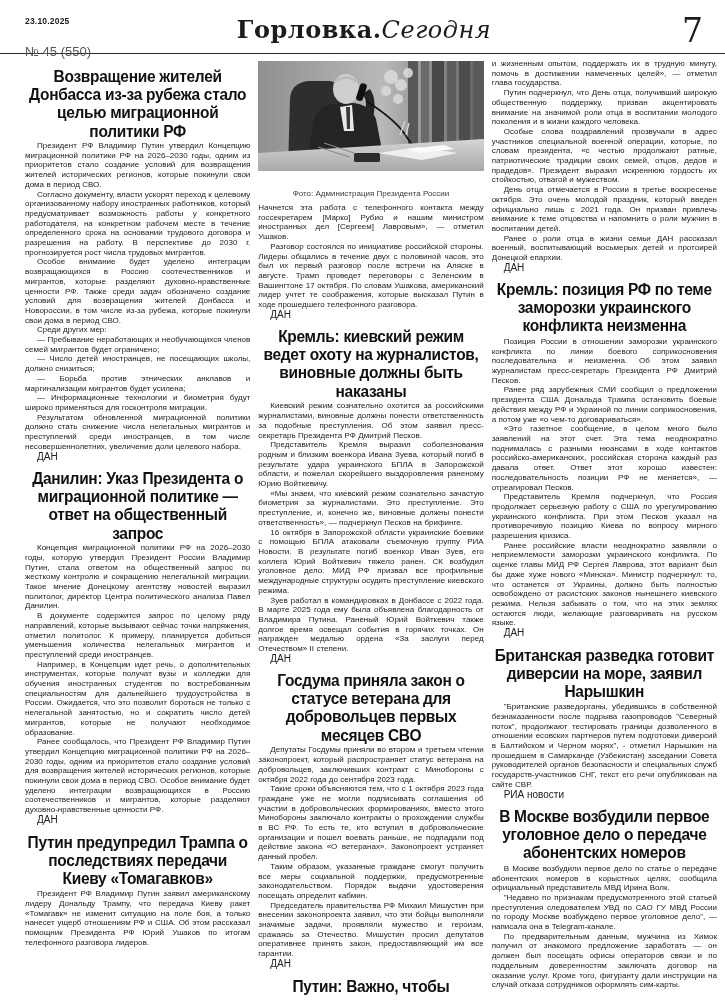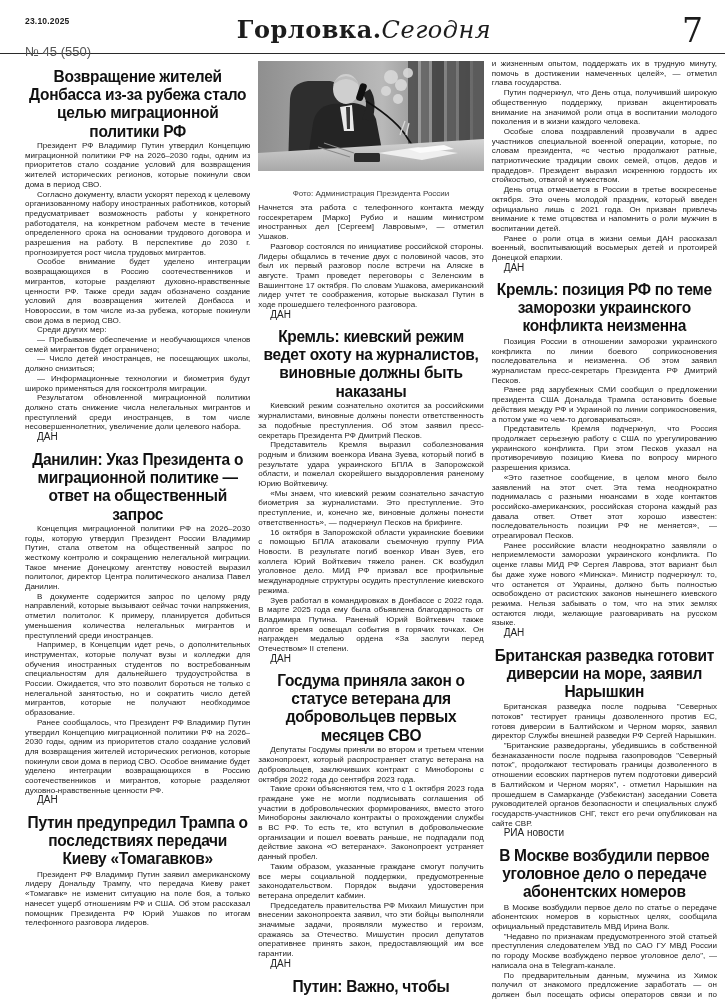--- a/index.html
+++ b/index.html
@@ -64,22 +64,23 @@
   </div>
 
   <div class="cols">
     <div class="col">
         <div class="article">
           <h2 class="headline">Возвращение жителей Донбасса из-за рубежа стало целью мигра­ционной политики РФ</h2>
           <p class="body">Президент РФ Владимир Путин утвердил Концепцию миграционной политики РФ на 2026–2030 годы, одним из приоритетов стало создание условий для возвращения жителей исторических регионов, которые покинули свои дома в период СВО.</p>
           <p class="body">Согласно документу, власти ускорят переход к целевому организованному набору иностранных работников, который предусматривает возможность работы у конкретного работодателя, на конкретном рабочем месте в течение определенного срока на основании трудового договора и разрешения на работу. В перспективе до 2030 г. прогнозируется рост числа трудовых мигрантов.</p>
           <p class="body">Особое внимание будет уделено интеграции возвращающихся в Россию соотечественников и мигрантов, которые разделяют духовно-нравственные ценности РФ. Также среди задач обозначено создание условий для возвращения жителей Донбасса и Новороссии, в том числе из-за рубежа, которые покинули свои дома в период СВО.</p>
           <p class="body">Среди других мер:</p>
-          <p class="body">— Пребывание обеспечение и необучающихся членов семей мигрантов будет ограничено;</p>
+          <p class="body">— Пребывание неработающих и необучающихся членов семей мигрантов будет ограничено;</p>
           <p class="body">— Число детей иностранцев, не посещающих школы, должно снизиться;</p>
+          <p class="body">— Борьба против этнических анклавов и маргинализации мигрантов будет усилена;</p>
           <p class="body">— Информационные технологии и биометрия будут широко применяться для госконтроля миграции.</p>
           <p class="body">Результатом обновленной миграционной политики должно стать снижение числа нелегальных мигрантов и преступлений среди иностранцев, в том числе несовершеннолетних, увеличение доли целевого набора.</p>
           <p class="sign">ДАН</p>
         </div>
         <div class="article">
           <h2 class="headline">Данилин: Указ Президента о ми­грационной политике — ответ на общественный запрос</h2>
           <p class="body">Концепция миграционной политики РФ на 2026–2030 годы, которую утвердил Президент России Владимир Путин, стала ответом на общественный запрос по жесткому контролю и сокращению нелегальной миграции. Такое мнение Донецкому агентству новостей выразил политолог, директор Центра политического анализа Павел Данилин.</p>
           <p class="body">В документе содержится запрос по целому ряду направлений, которые вызывают сейчас точки напряжения, отметил политолог. К примеру, планируется добиться уменьшения количества нелегальных мигрантов и преступлений среди иностранцев.</p>
           <p class="body">Например, в Концепции идет речь, о дополнительных инструментах, которые получат вузы и колледжи для обучения иностранных студентов по востребованным специальностям для дальнейшего трудоустройства в России. Ожидается, что это позволит бороться не только с нелегальной занятостью, но и сократить число детей мигрантов, которые не получают необходимое образование.</p>
           <p class="body">Ранее сообщалось, что Президент РФ Владимир Путин утвердил Концепцию миграционной политики РФ на 2026–2030 годы, одним из приоритетов стало создание условий для возвращения жителей исторических регионов, которые покинули свои дома в период СВО. Особое внимание будет уделено интеграции возвращающихся в Россию соотечественников и мигрантов, которые разделяют духовно-нравственные ценности РФ.</p>
@@ -163,49 +164,48 @@
           <p class="body">Представитель Кремля выразил соболезнования родным и близким военкора Ивана Зуева, который погиб в результате удара украинского БПЛА в Запорожской области, и пожелал скорейшего выздоровления раненому Юрию Войткевичу.</p>
           <p class="body">«Мы знаем, что киевский режим сознательно зачастую биометрия за журналистами. Это преступление. Это преступление, и, конечно же, виновные должны понести ответственность», — подчеркнул Песков на брифинге.</p>
           <p class="body">16 октября в Запорожской области украинские боевики с помощью БПЛА атаковали съемочную группу РИА Новости. В результате погиб военкор Иван Зуев, его коллега Юрий Войткевич тяжело ранен. СК возбудил уголовное дело. МИД РФ призвал все профильные международные структуры осудить преступление киевского режима.</p>
           <p class="body">Зуев работал в командировках в Донбассе с 2022 года. В марте 2025 года ему была объявлена благодарность от Владимира Путина. Раненый Юрий Войткевич также долгое время освещал события в горячих точках. Он награжден медалью ордена «За заслуги перед Отечеством» II степени.</p>
           <p class="sign">ДАН</p>
         </div>
         <div class="article">
           <h2 class="headline">Госдума приняла закон о статусе ветерана для добровольцев пер­вых месяцев СВО</h2>
           <p class="body">Депутаты Госдумы приняли во втором и третьем чтении законопроект, который распространяет статус ветерана на добровольцев, заключивших контракт с Минобороны с октября 2022 года до сентября 2023 года.</p>
           <p class="body">Такие сроки объясняются тем, что с 1 октября 2023 года граждане уже не могли подписывать соглашения об участии в добровольческих формированиях, вместо этого Минобороны заключало контракты о прохождении службы в ВС РФ. То есть те, кто вступил в добровольческие организации и пошел воевать раньше, не подпадали под действие закона «О ветеранах». Законопроект устраняет данный пробел.</p>
-          <p class="body">Таким образом, указанные граждане смогут получить все меры социальной поддержки, предусмотренные законодательством. Порядок выдачи удостоверения ветерана определит кабмин.</p>
+          <p class="body">Таким образом, указанные граждане смогут получить все меры социальной поддержки, предусмотренные законодательством. Порядок выдачи удостоверения посещать определит кабмин.</p>
           <p class="body">Председатель правительства РФ Михаил Мишустин при внесении законопроекта заявил, что эти бойцы выполняли значимые задачи, проявляли мужество и героизм, сражаясь за Отечество. Мишустин просил депутатов оперативнее принять закон, предоставляющий им все гарантии.</p>
           <p class="sign">ДАН</p>
         </div>
         <div class="article">
           <h2 class="headline">Путин: Важно, чтобы мужчины стремились соответствовать вы­сокому званию отца</h2>
         </div>
       </div>
     <div class="col">
         <div class="article">
           <p class="body noindent">и жизненным опытом, поддержать их в трудную минуту, помочь в достижении намеченных целей», — отметил глава государства.</p>
           <p class="body">Путин подчеркнул, что День отца, получивший широкую общественную поддержку, призван акцентировать внимание на значимой роли отца в воспитании молодого поколения и в жизни каждого человека.</p>
           <p class="body">Особые слова поздравлений прозвучали в адрес участников специальной военной операции, которые, по словам президента, «с честью продолжают ратные, патриотические традиции своих семей, отцов, дедов и прадедов». Президент выразил искреннюю гордость их стойкостью, отвагой и мужеством.</p>
           <p class="body">День отца отмечается в России в третье воскресенье октября. Это очень молодой праздник, который введен официально лишь с 2021 года. Он призван привлечь внимание к теме отцовства и напомнить о роли мужчин в воспитании детей.</p>
           <p class="body">Ранее о роли отца в жизни семьи ДАН рассказал военный, воспитывающий восьмерых детей и протоирей Донецкой епархии.</p>
           <p class="sign">ДАН</p>
         </div>
         <div class="article">
           <h2 class="headline">Кремль: позиция РФ по теме заморозки украинского конфликта неизменна</h2>
           <p class="body">Позиция России в отношении заморозки украинского конфликта по линии боевого соприкосновения последовательна и неизменна. Об этом заявил журналистам пресс-секретарь Президента РФ Дмитрий Песков.</p>
           <p class="body">Ранее ряд зарубежных СМИ сообщил о предложении президента США Дональда Трампа остановить боевые действия между РФ и Украиной по линии соприкосновения, а потом уже «о чем-то договариваться».</p>
+          <p class="body">«Это газетное сообщение, в целом много было заявлений на этот счет. Эта тема неоднократно поднималась с разными нюансами в ходе контактов российско-американских, российская сторона каждый раз давала ответ. Ответ этот хорошо известен: последовательность позиции РФ не меняется», — отреагировал Песков.</p>
           <p class="body">Представитель Кремля подчеркнул, что Россия продолжает серьезную работу с США по урегулированию украинского конфликта. При этом Песков указал на противоречивую позицию Киева по вопросу мирного разрешения кризиса.</p>
-          <p class="body">«Это газетное сообщение, в целом много было заявлений на этот счет. Эта тема неоднократно поднималась с разными нюансами в ходе контактов российско-американских, российская сторона каждый раз давала ответ. Ответ этот хорошо известен: последовательность позиции РФ не меняется», — отреагировал Песков.</p>
           <p class="body">Ранее российские власти неоднократно заявляли о неприемлемости заморозки украинского конфликта. По оценке главы МИД РФ Сергея Лаврова, этот вариант был бы даже хуже нового «Минска». Министр подчеркнул: то, что останется от Украины, должно быть полностью освобождено от расистских законов нынешнего киевского режима. Нельзя забывать о том, что на этих землях остаются люди, желающие разговаривать на русском языке.</p>
           <p class="sign">ДАН</p>
         </div>
         <div class="article">
           <h2 class="headline">Британская разведка готовит ди­версии на море, заявил Нарышкин</h2>
-          <p class="body">Британская разведка после подрыва "Северных потоков" тестирует границы дозволенного против ЕС, готовя диверсии в Балтийском и Черном морях, заявил директор Службы внешней разведки РФ Сергей Нарышкин.</p>
           <p class="body">"Британские разведорганы, убедившись в собственной безнаказанности после подрыва газопроводов "Северный поток", продолжают тестировать границы дозволенного в отношении есовских партнеров путем подготовки диверсий в Балтийском и Черном морях", - отметил Нарышкин на прошедшем в Самарканде (Узбекистан) заседании Совета руководителей органов безопасности и специальных служб государств-участников СНГ, текст его речи опубликован на сайте СВР.</p>
           <p class="sign">РИА новости</p>
         </div>
         <div class="article">
           <h2 class="headline">В Москве возбудили первое уголовное дело о передаче абонентских номеров</h2>
           <p class="body">В Москве возбудили первое дело по статье о передаче абонентских номеров в корыстных целях, сообщила официальный представитель МВД Ирина Волк.</p>
           <p class="body">"Недавно по признакам предусмотренного этой статьей преступления следователем УВД по САО ГУ МВД России по городу Москве возбуждено первое уголовное дело", — написала она в Telegram-канале.</p>
           <p class="body">По предварительным данным, мужчина из Химок получил от знакомого предложение заработать — он должен был посещать офисы операторов связи и по поддельным доверенностям заключать договор на оказание услуг. Кроме того, фигуранту дали инструкции на случай отказа сотрудников оформлять сим-карты.</p>
         </div>
       </div>

